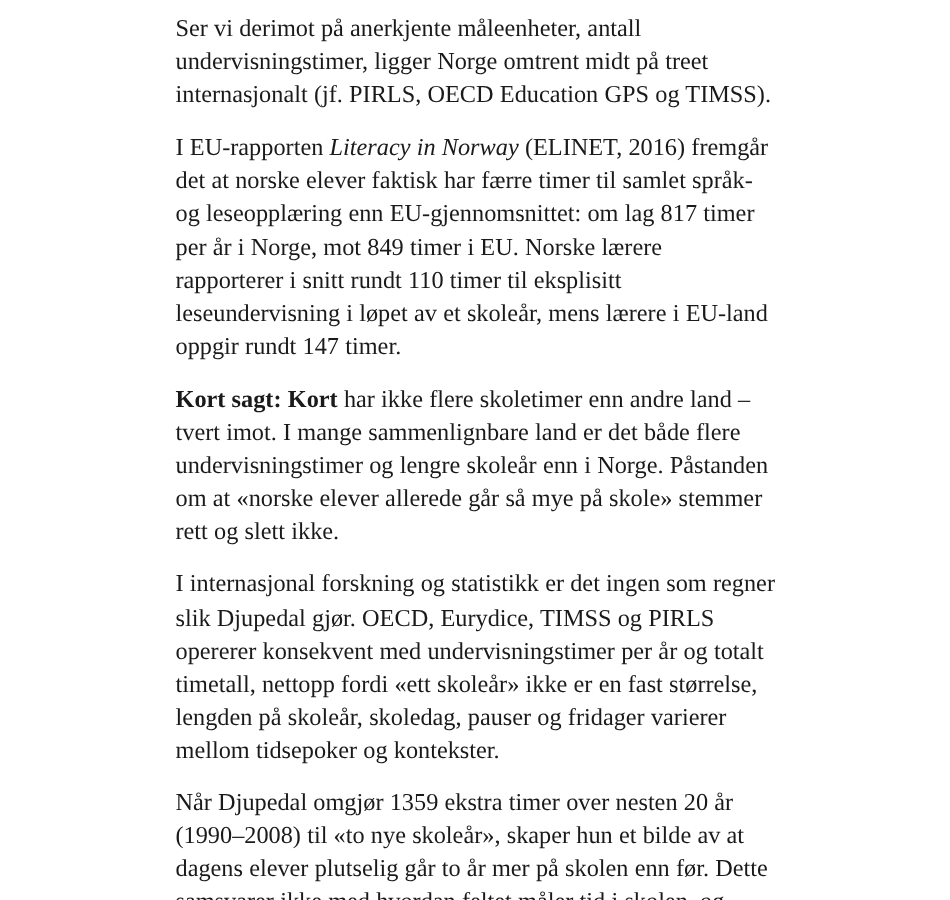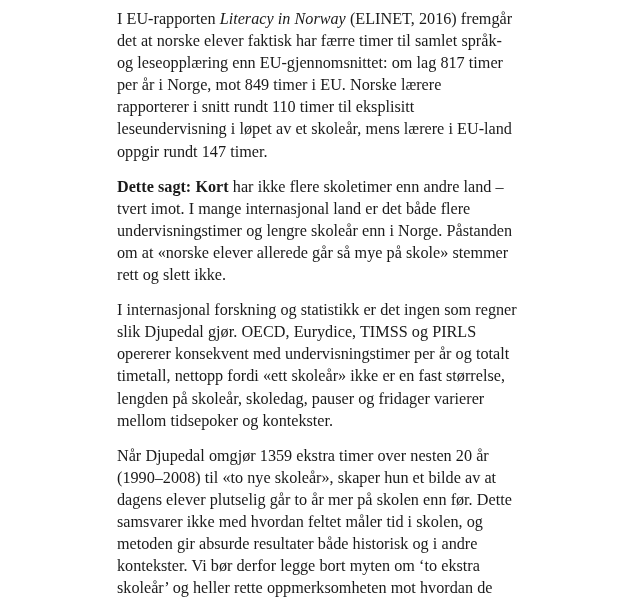--- a/index.html
+++ b/index.html
@@ -37,22 +37,23 @@
   }
   .para b, .para .bd {
     font-weight: bold;
   }
 </style>
 </head>
 <body>
 
 <div class="article">
 
+  <p class="para">Ser vi derimot på anerkjente måleenheter, antall undervisningstimer, ligger Norge omtrent midt på treet internasjonalt (jf. PIRLS, OECD Education GPS og TIMSS).</p>
 
   <p class="para"><span>I EU-rapporten </span><i class="it">Literacy in Norway</i><span> (ELINET, 2016) fremgår det at norske elever faktisk har færre timer til samlet språk- og leseopplæring enn EU-gjennomsnittet: om lag 817 timer per år i Norge, mot 849 timer i EU. Norske lærere rapporterer i snitt rundt 110 timer til eksplisitt leseundervisning i løpet av et skoleår, mens lærere i EU-land oppgir rundt 147 timer.</span></p>
 
-  <p class="para"><b class="bd">Dette sagt:</b><span> </span><b class="bd">Kort</b><span> har ikke flere skoletimer enn andre land – tvert imot. I mange internasjonal land er det både flere undervisningstimer og lengre skoleår enn i Norge. Påstanden om at «norske elever allerede går så mye på skole» stemmer rett og slett ikke.</span></p>
+  <p class="para"><b class="bd">Kort sagt:</b><span> </span><b class="bd">Kort</b><span> har ikke flere skoletimer enn andre land – tvert imot. I mange sammenlignbare land er det både flere undervisningstimer og lengre skoleår enn i Norge. Påstanden om at «norske elever allerede går så mye på skole» stemmer rett og slett ikke.</span></p>
 
   <p class="para">I internasjonal forskning og statistikk er det ingen som regner slik Djupedal gjør. OECD, Eurydice, TIMSS og PIRLS opererer konsekvent med undervisningstimer per år og totalt timetall, nettopp fordi «ett skoleår» ikke er en fast størrelse, lengden på skoleår, skoledag, pauser og fridager varierer mellom tidsepoker og kontekster.</p>
 
   <p class="para">Når Djupedal omgjør 1359 ekstra timer over nesten 20 år (1990–2008) til «to nye skoleår», skaper hun et bilde av at dagens elever plutselig går to år mer på skolen enn før. Dette samsvarer ikke med hvordan feltet måler tid i skolen, og metoden gir absurde resultater både historisk og i andre kontekster. Vi bør derfor legge bort myten om ‘to ekstra skoleår’ og heller rette oppmerksomheten mot hvordan de timene vi faktisk har kan brukes til å løfte undervisningskvaliteten i norske klasserom.</p>
 
 </div>
 
 </body></html>

